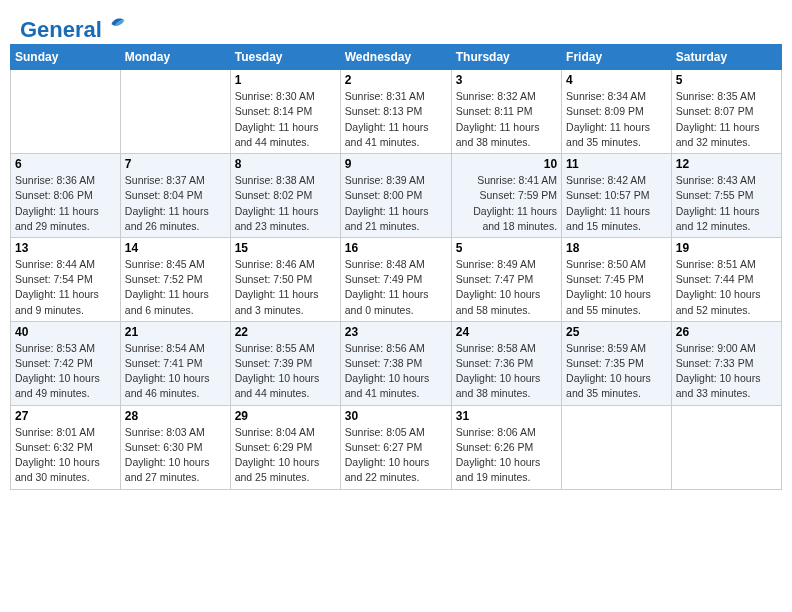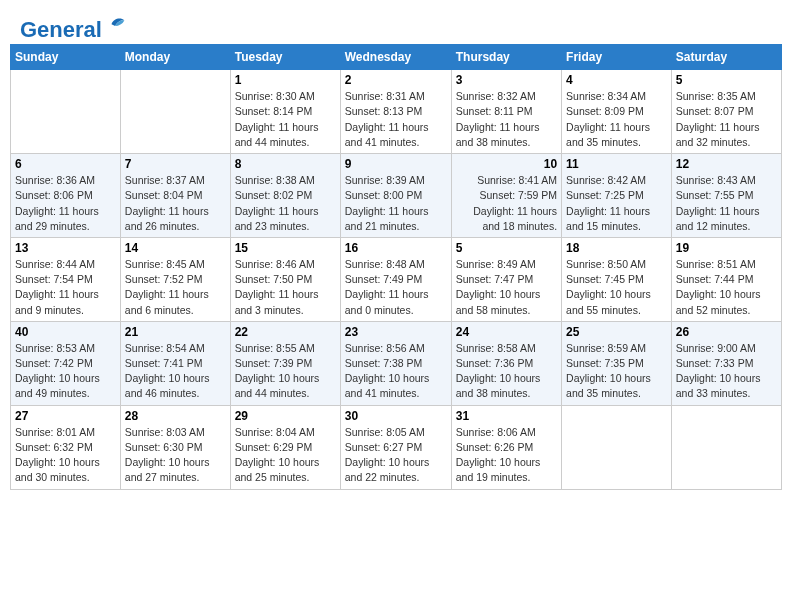--- a/index.html
+++ b/index.html
@@ -176,21 +176,21 @@
         </td>
         <td style="background-color: rgb(240, 245, 251); text-align: right;">
           <span class="day-num">10</span>
           <div class="day-info" style="white-space: pre-line;">Sunrise: 8:41 AM
 Sunset: 7:59 PM
 Daylight: 11 hours and 18 minutes.</div>
         </td>
         <td style="background-color: rgb(240, 245, 251);">
           <span class="day-num">11</span>
           <div class="day-info" style="white-space: pre-line;">Sunrise: 8:42 AM
-Sunset: 7:25 PM
+Sunset: 10:57 PM
 Daylight: 11 hours and 15 minutes.</div>
         </td>
         <td style="background-color: rgb(240, 245, 251);">
           <span class="day-num">12</span>
           <div class="day-info" style="white-space: pre-line;">Sunrise: 8:43 AM
 Sunset: 7:55 PM
 Daylight: 11 hours and 12 minutes.</div>
         </td>
       </tr>
       <tr>

